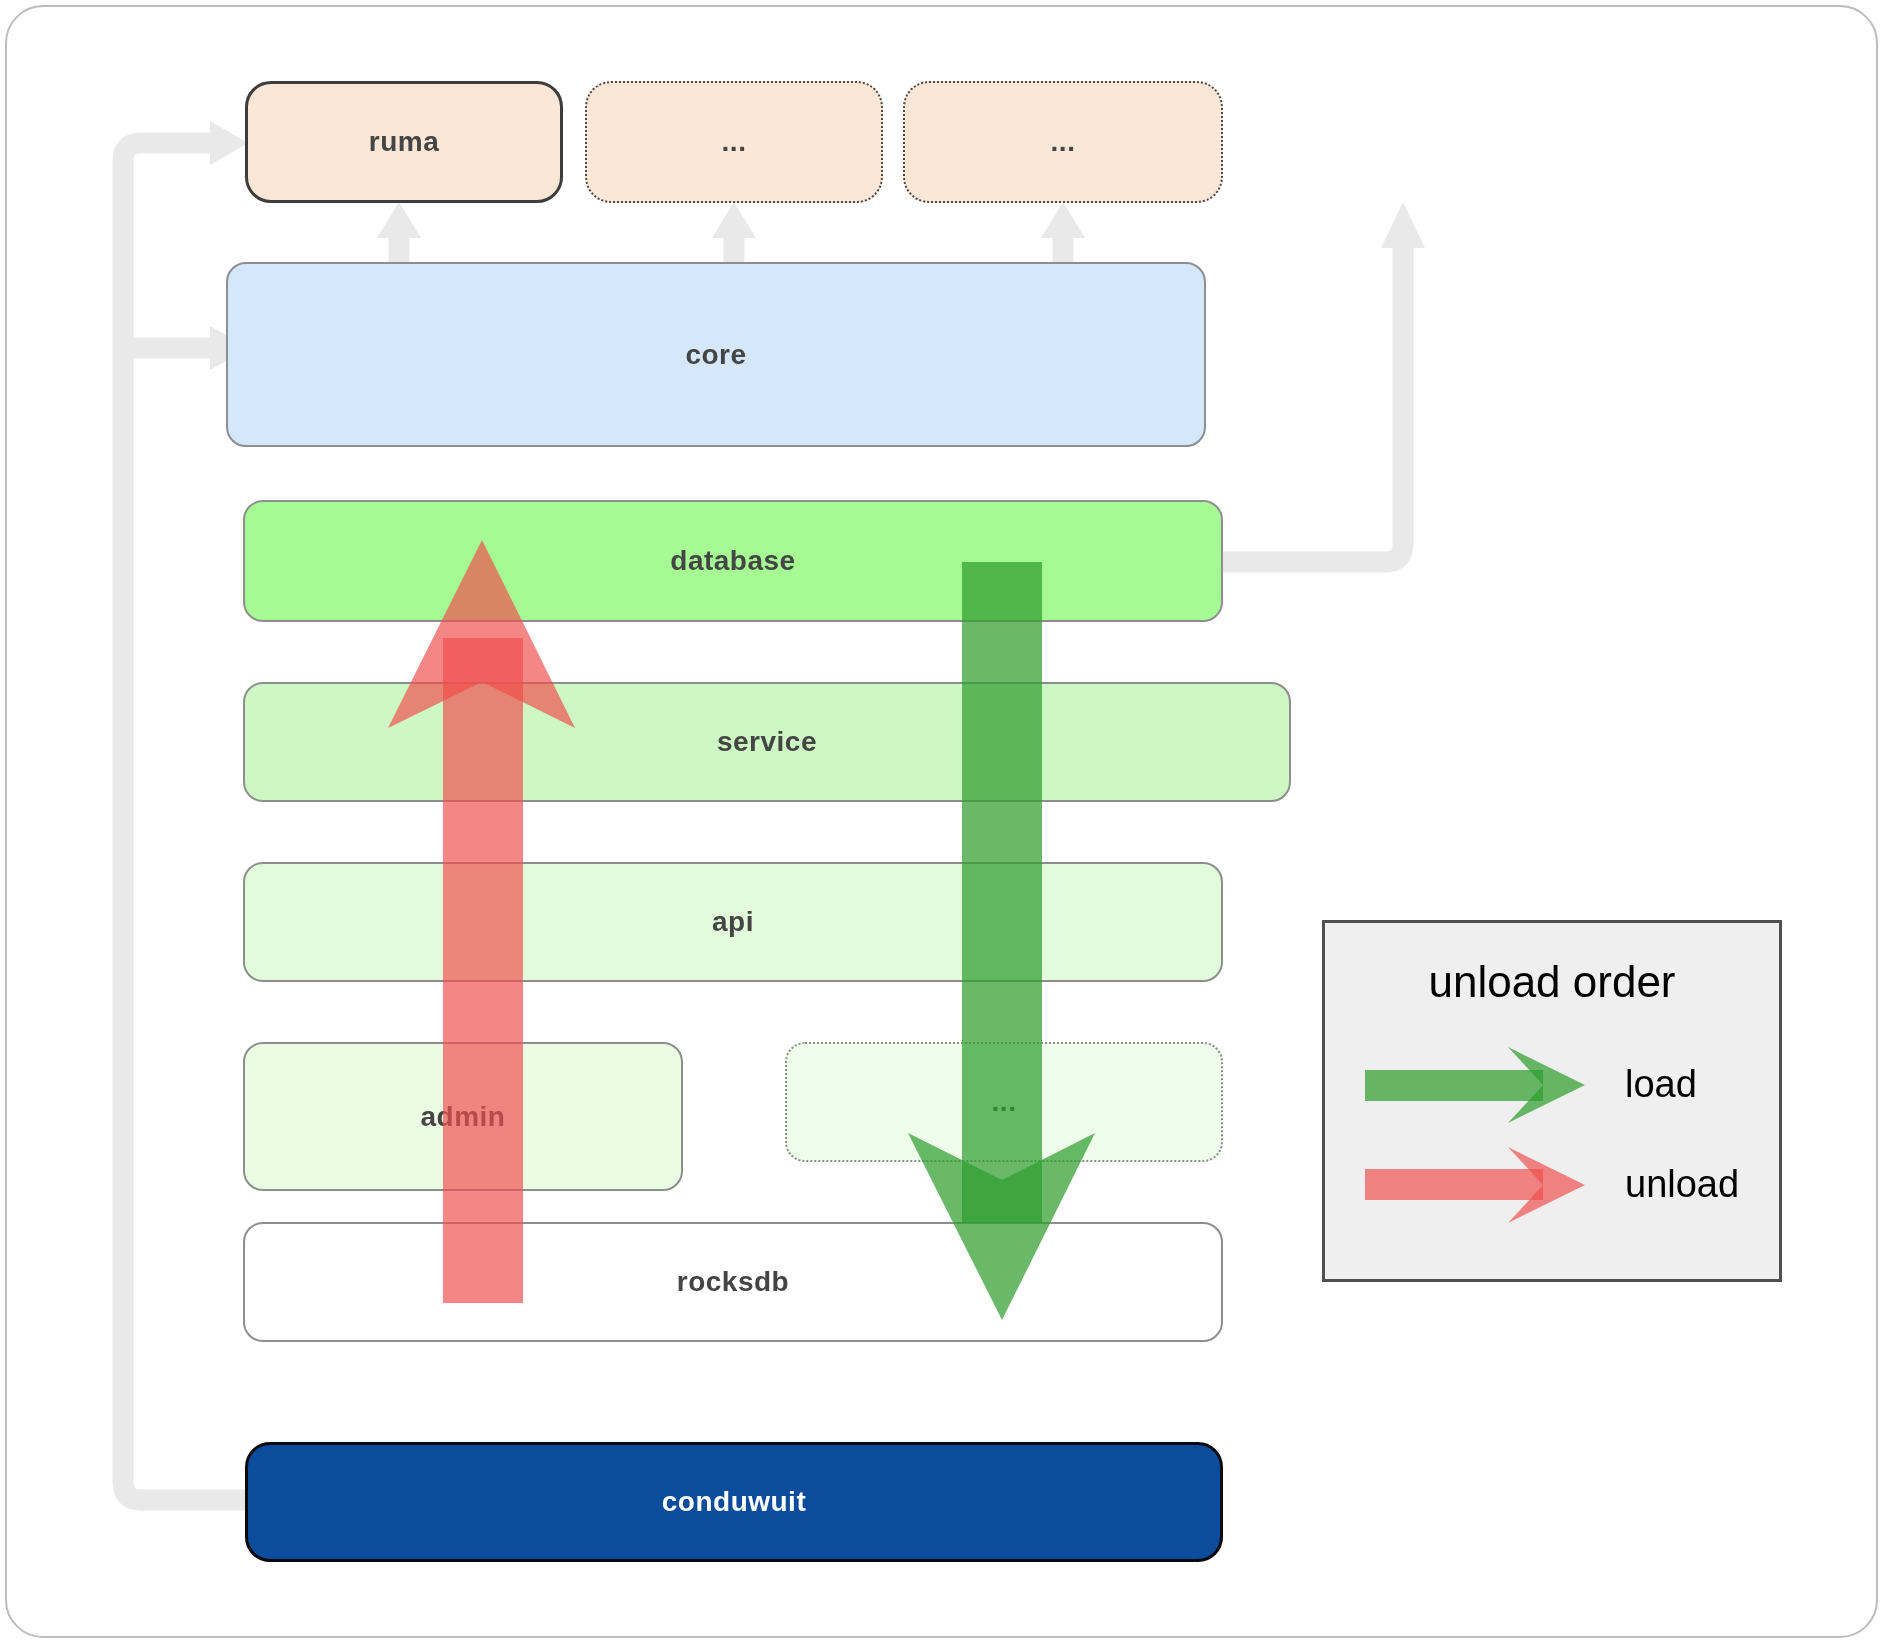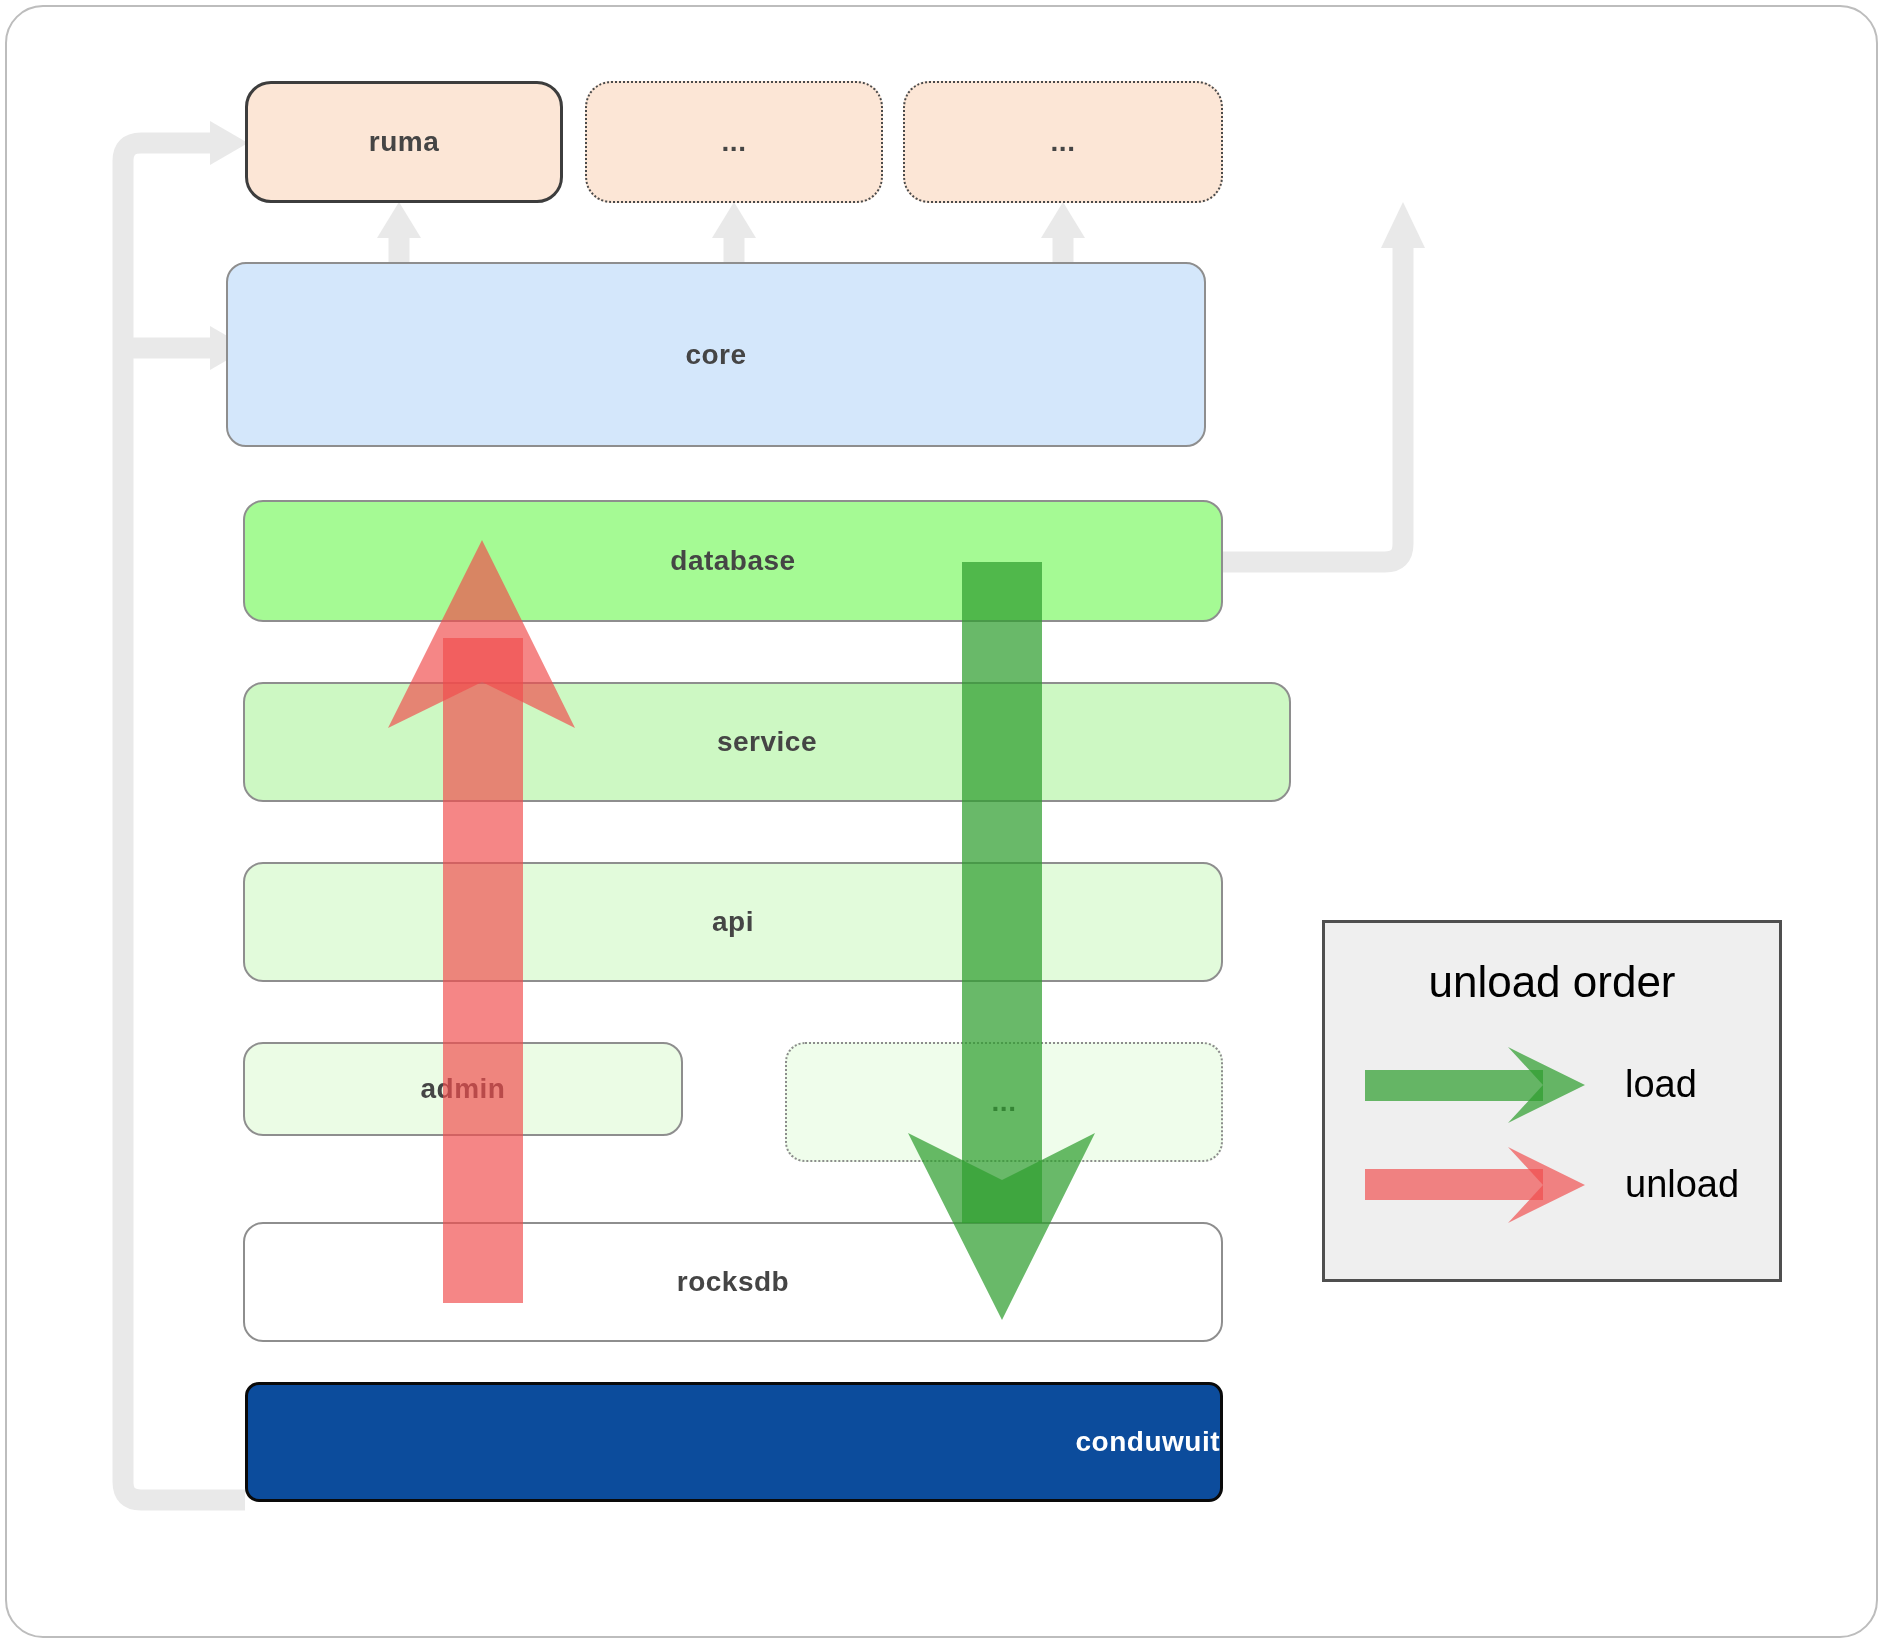--- a/index.html
+++ b/index.html
@@ -30,25 +30,25 @@
   .box.dotted-gray{border:2px dotted #8c8c8c;}
   .b-ruma,.b-dots1,.b-dots2,.b-rocksdb{background:var(--peach-fill);}
   .b-ruma{left:245px;top:81px;width:318px;height:122px;}
   .b-dots1{left:585px;top:81px;width:298px;height:122px;}
   .b-dots2{left:903px;top:81px;width:320px;height:122px;}
   .b-rocksdb{left:1246px;top:81px;width:320px;height:122px;}
   .b-core{left:226px;top:262px;width:980px;height:185px;background:var(--core-fill);}
   .b-database{left:243px;top:500px;width:980px;height:122px;background:var(--database-fill);}
   .b-service{left:243px;top:682px;width:1048px;height:120px;background:var(--service-fill);}
   .b-api{left:243px;top:862px;width:980px;height:120px;background:var(--api-fill);}
-  .b-admin{left:243px;top:1042px;width:440px;height:94px;background:var(--admin-fill);}
+  .b-admin{left:243px;top:1042px;width:440px;height:149px;background:var(--admin-fill);}
   .b-admin-dots{left:785px;top:1042px;width:438px;height:120px;background:var(--admin-dots-fill);}
   .b-router{left:243px;top:1222px;width:980px;height:120px;background:var(--router-fill);}
-  .b-conduwuit{left:245px;top:1382px;width:978px;height:120px;background:var(--conduwuit-fill);
-    border:3px solid #0a0a0a;border-radius:14px;color:var(--conduwuit-text);justify-content:flex-end;}
+  .b-conduwuit{left:245px;top:1442px;width:978px;height:120px;background:var(--conduwuit-fill);
+    border:3px solid #0a0a0a;border-radius:25px;color:var(--conduwuit-text);}
   
   .c-line{stroke:var(--connector-gray);stroke-width:21;fill:none;}
   .c-head{fill:var(--connector-gray);}
   
   .a-red{fill:var(--unload-red);fill-opacity:.68;}
   .a-green{fill:var(--load-green);fill-opacity:.72;}
   
   .legend{
     position:absolute;left:1322px;top:920px;width:460px;height:362px;box-sizing:border-box;
     background:var(--legend-bg);border:3px solid var(--legend-border);

